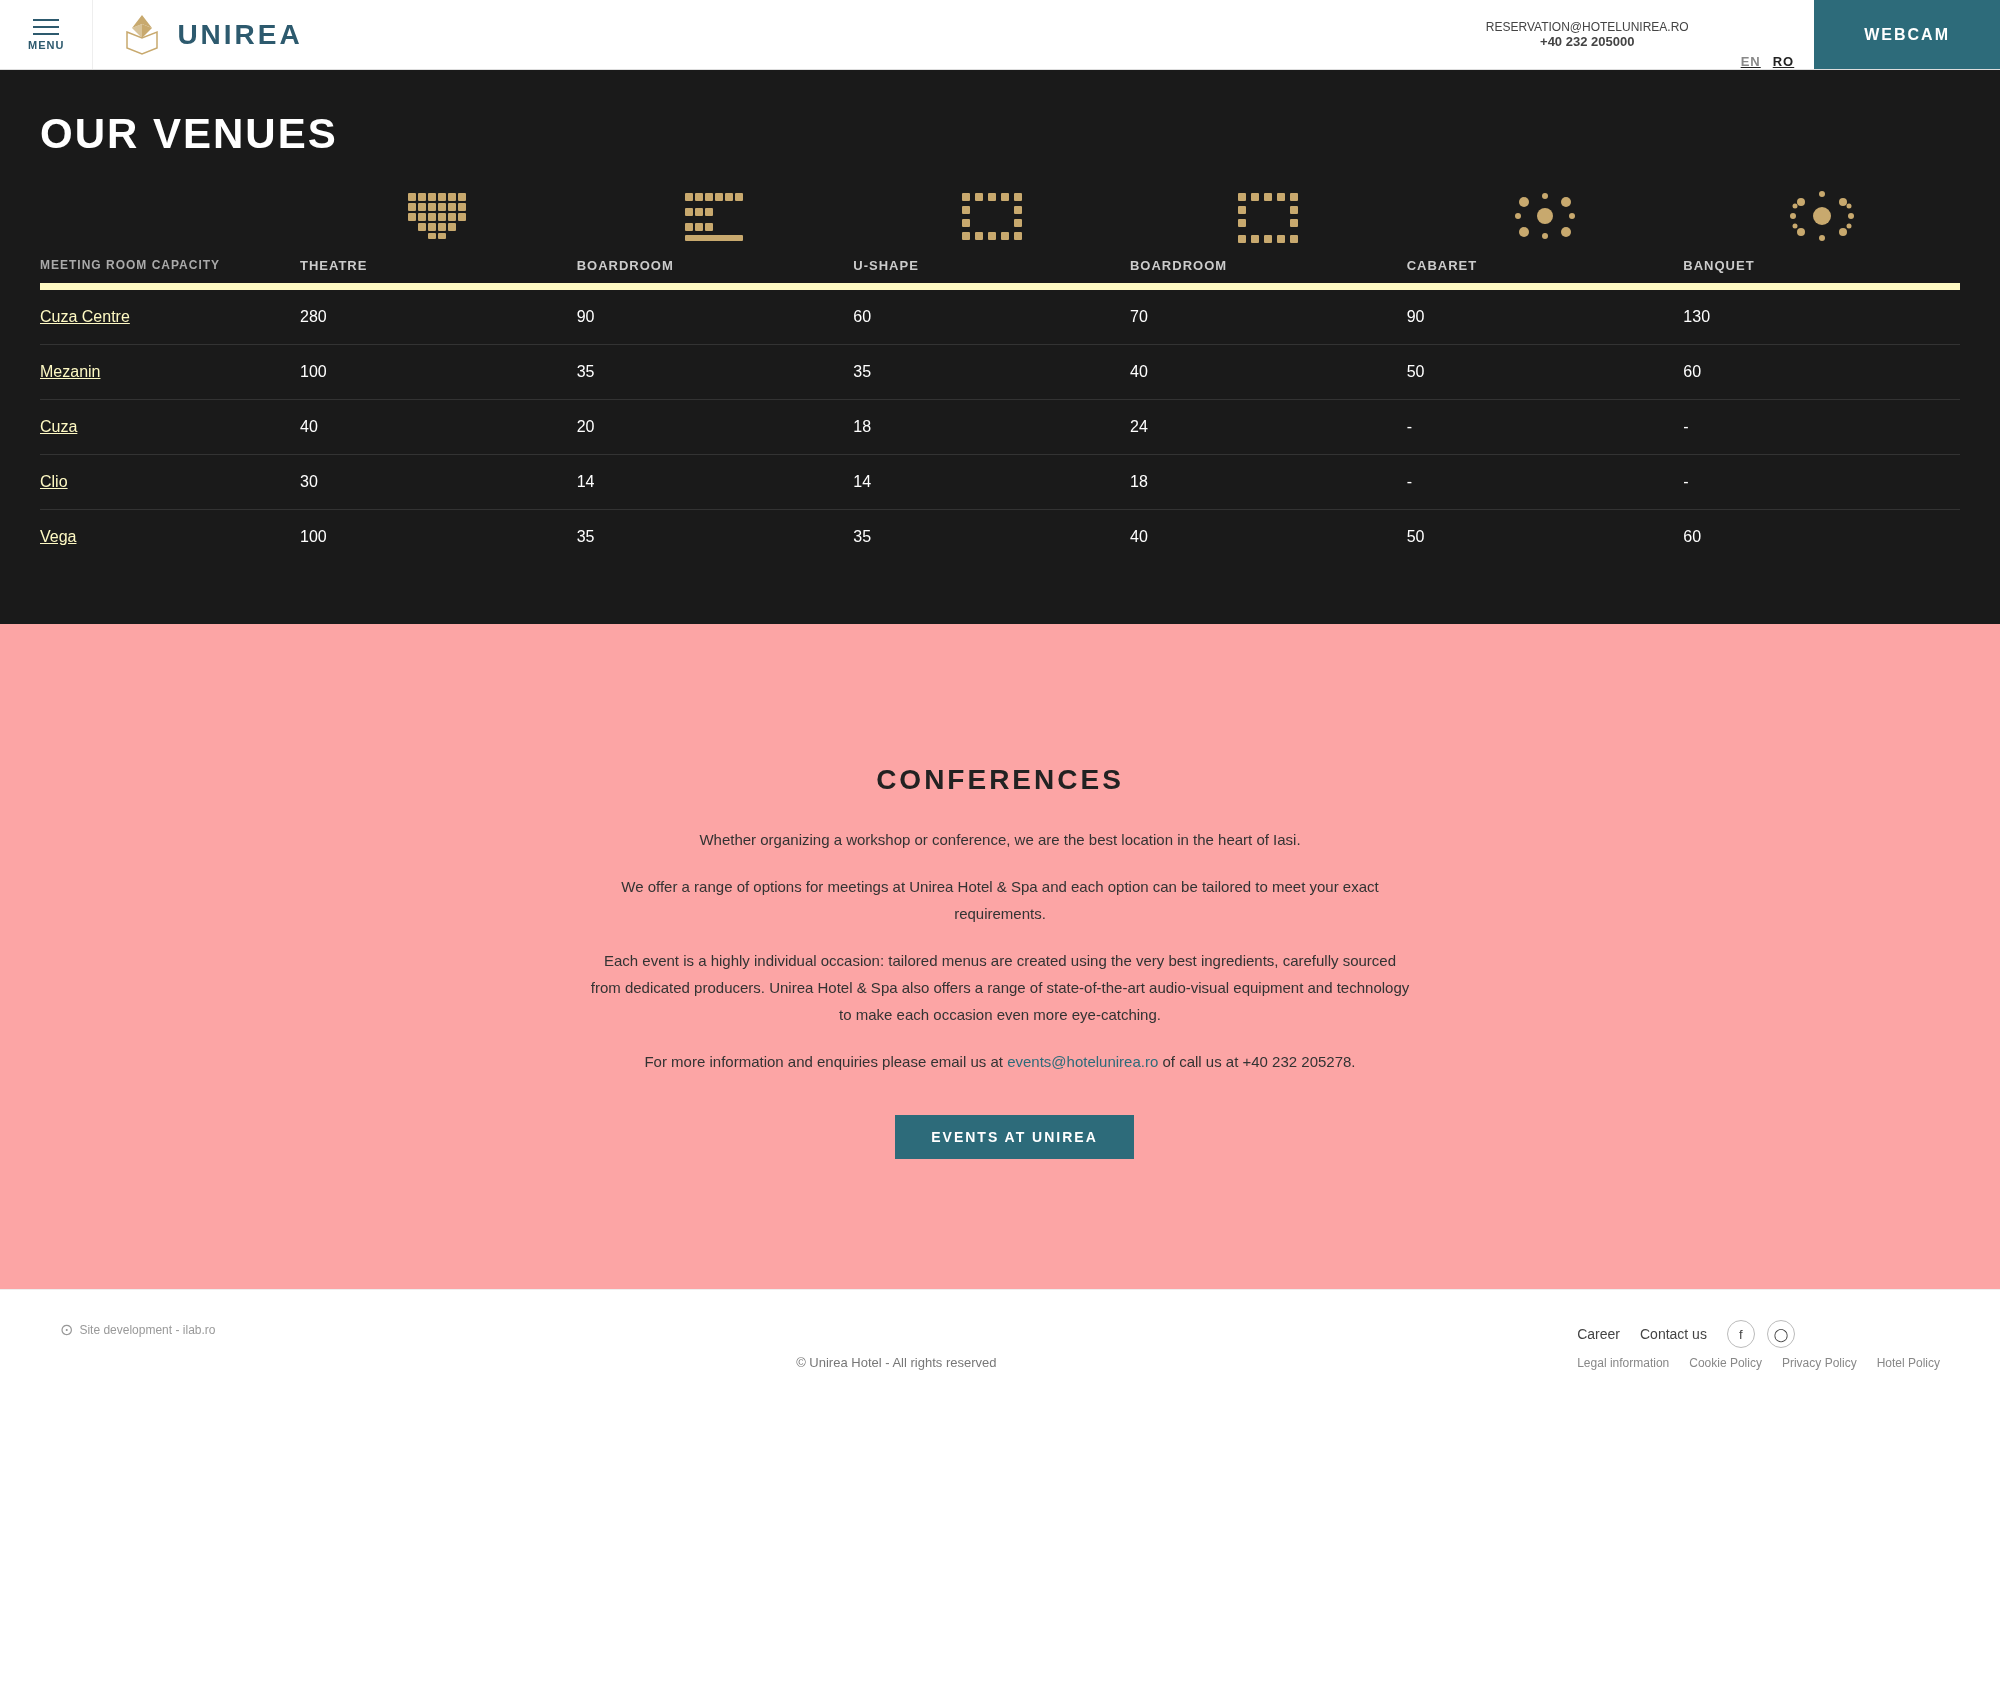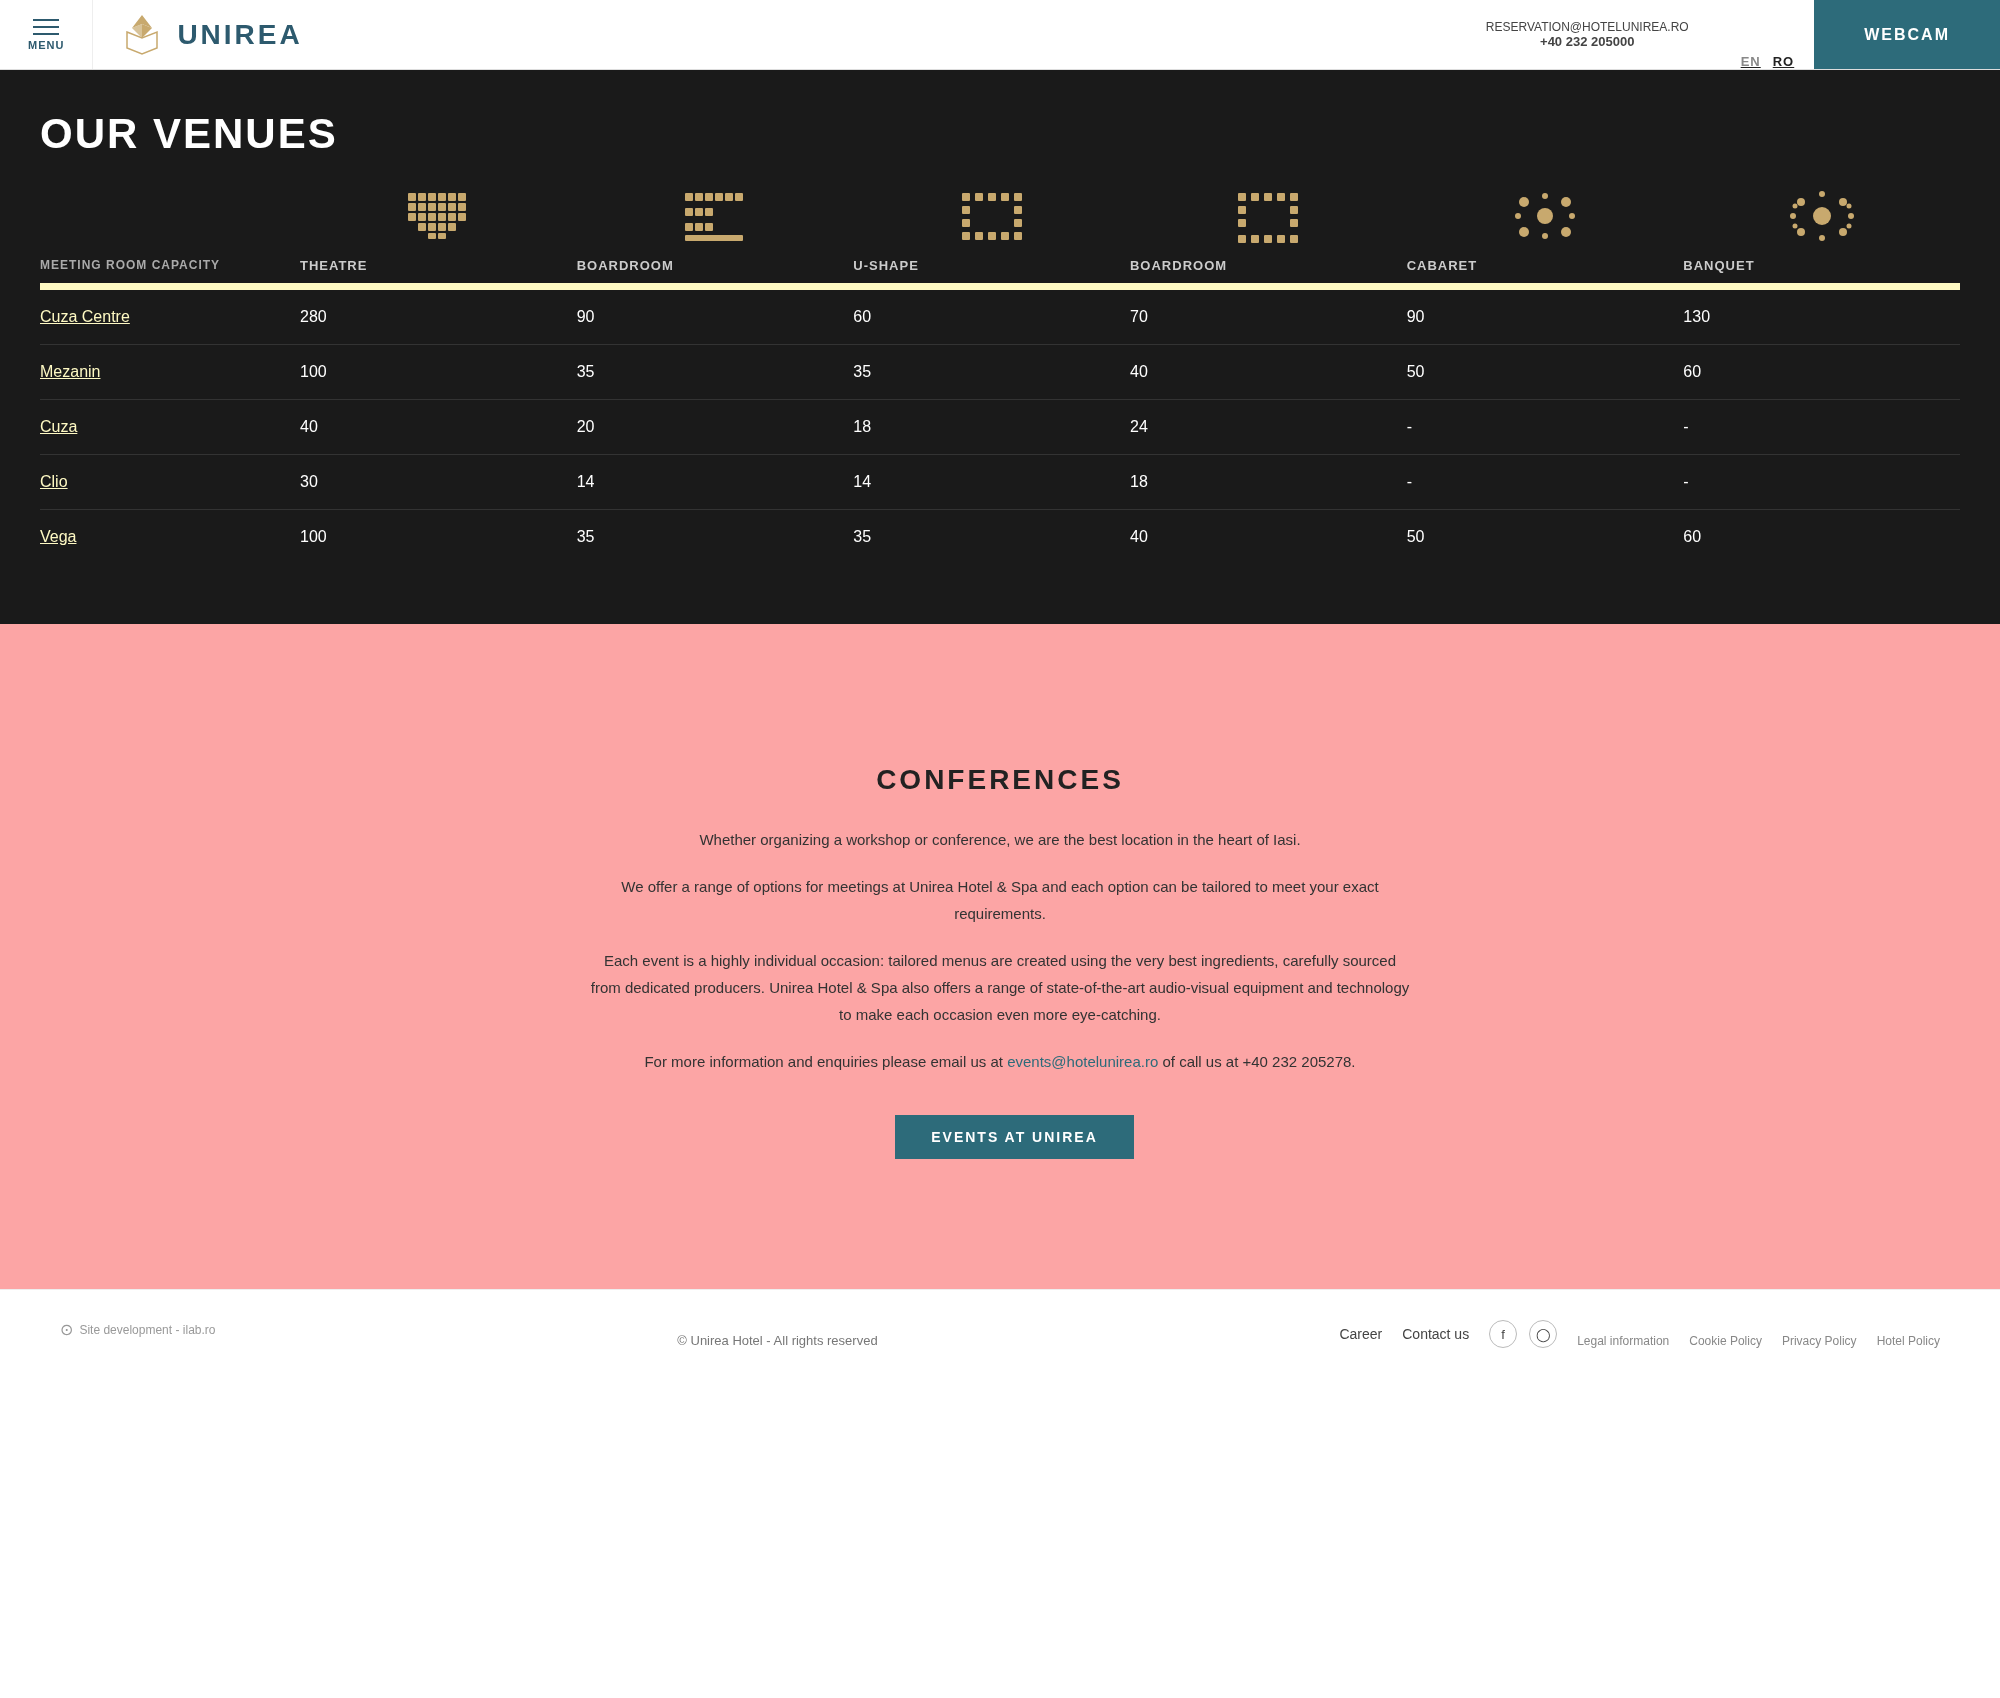--- a/index.html
+++ b/index.html
@@ -226,23 +226,23 @@
       flex-direction: column;
       gap: 6px;
     }
     .footer-center {
       color: #777;
       font-size: 13px;
       align-self: flex-end;
     }
     .footer-right {
       display: flex;
-      flex-direction: row;
-      gap: 20px;
-      align-items: flex-end;
+      flex-direction: column;
+      gap: 8px;
+      align-items: flex-start;
     }
     .footer-top-links {
       display: flex;
       gap: 20px;
       align-items: center;
     }
     .footer-top-links a, .footer-top-link {
       color: #444;
       text-decoration: none;
       font-size: 14px;

